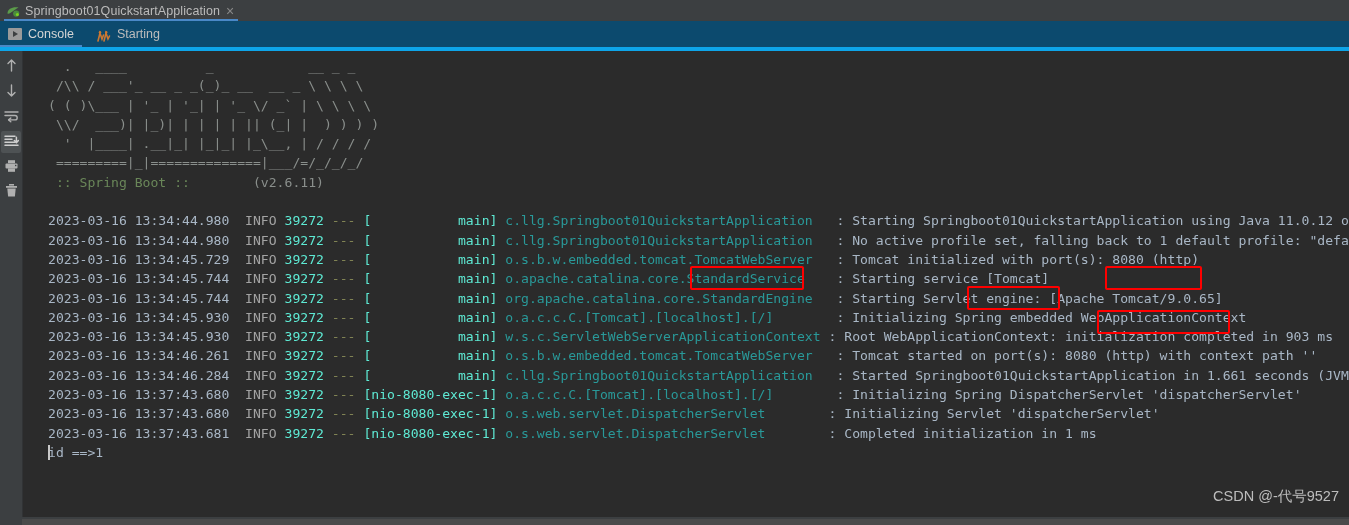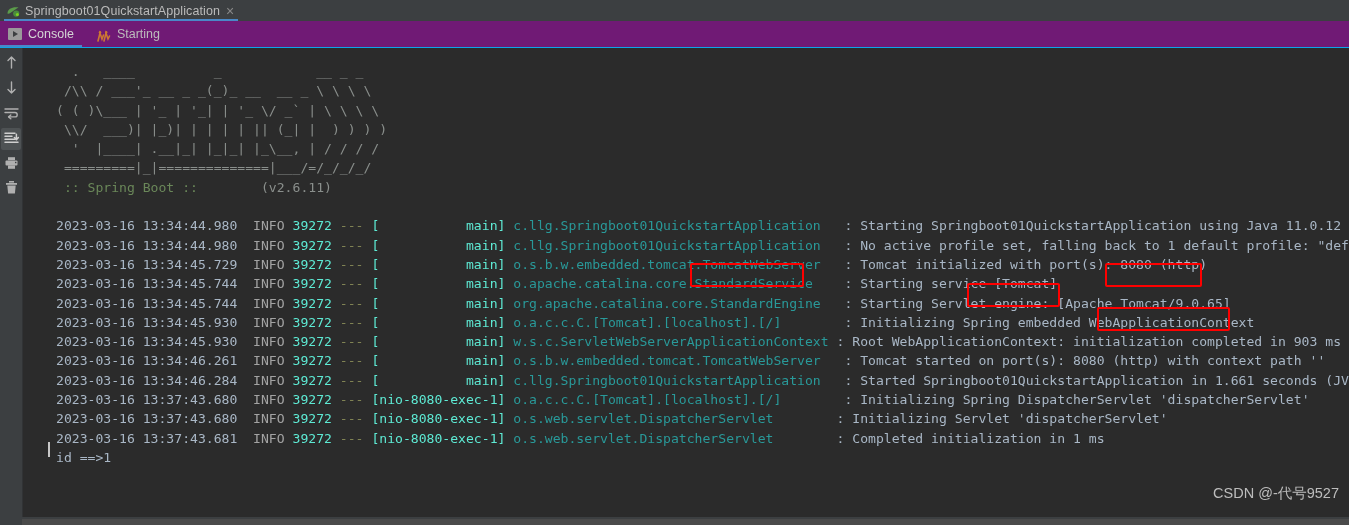--- a/index.html
+++ b/index.html
@@ -28,22 +28,22 @@
     font-family:"Liberation Sans",sans-serif;font-size:12.5px;color:#bbbbbb;
     white-space:nowrap;letter-spacing:.1px;
   }
   .tab-close{
     font-family:"Liberation Sans",sans-serif;font-size:14px;color:#8a8a8a;
     line-height:1;margin-left:2px;cursor:default;
   }
 
   
   .tabsrow{
-    height:26px;background:#701a75;display:flex;align-items:stretch;
-    border-bottom:1px solid #0ea5e9;position:relative;
+    height:26px;background:#0c4a6e;display:flex;align-items:stretch;
+    border-bottom:4px solid #0ea5e9;position:relative;
   }
   .tabitem{
     display:flex;align-items:center;gap:6px;padding:0 14px 0 8px;
     position:relative;
   }
   .tabitem .lbl{
     font-family:"Liberation Sans",sans-serif;font-size:12.5px;color:#bcbcbc;
     white-space:nowrap;
   }
   .tabitem.active .lbl{color:#d4d4d4;}
@@ -75,21 +75,21 @@
   .gbtn.sel{background:#4e5254;}
 
   .console{
     flex:1 1 auto;background:#2b2b2b;position:relative;overflow:hidden;
   }
   .gutterline{
     position:absolute;left:0;top:0;bottom:0;width:1px;background:#313335;
   }
 
   pre.log{
-    margin:8px;padding:6px 0 0 0;
+    margin:0;padding:6px 0 0 0;
     font-family:"DejaVu Sans Mono",monospace;
     font-size:13.1px;line-height:19.3px;
     color:#a9b7c6;white-space:pre;
     position:relative;
   }
   pre.log .ln{display:block;height:19.3px;padding-left:26px;}
 
   .c-banner{color:#8a8f8c;}
   .c-green{color:#6a8759;}
   .c-gray{color:#a9b7c6;}

